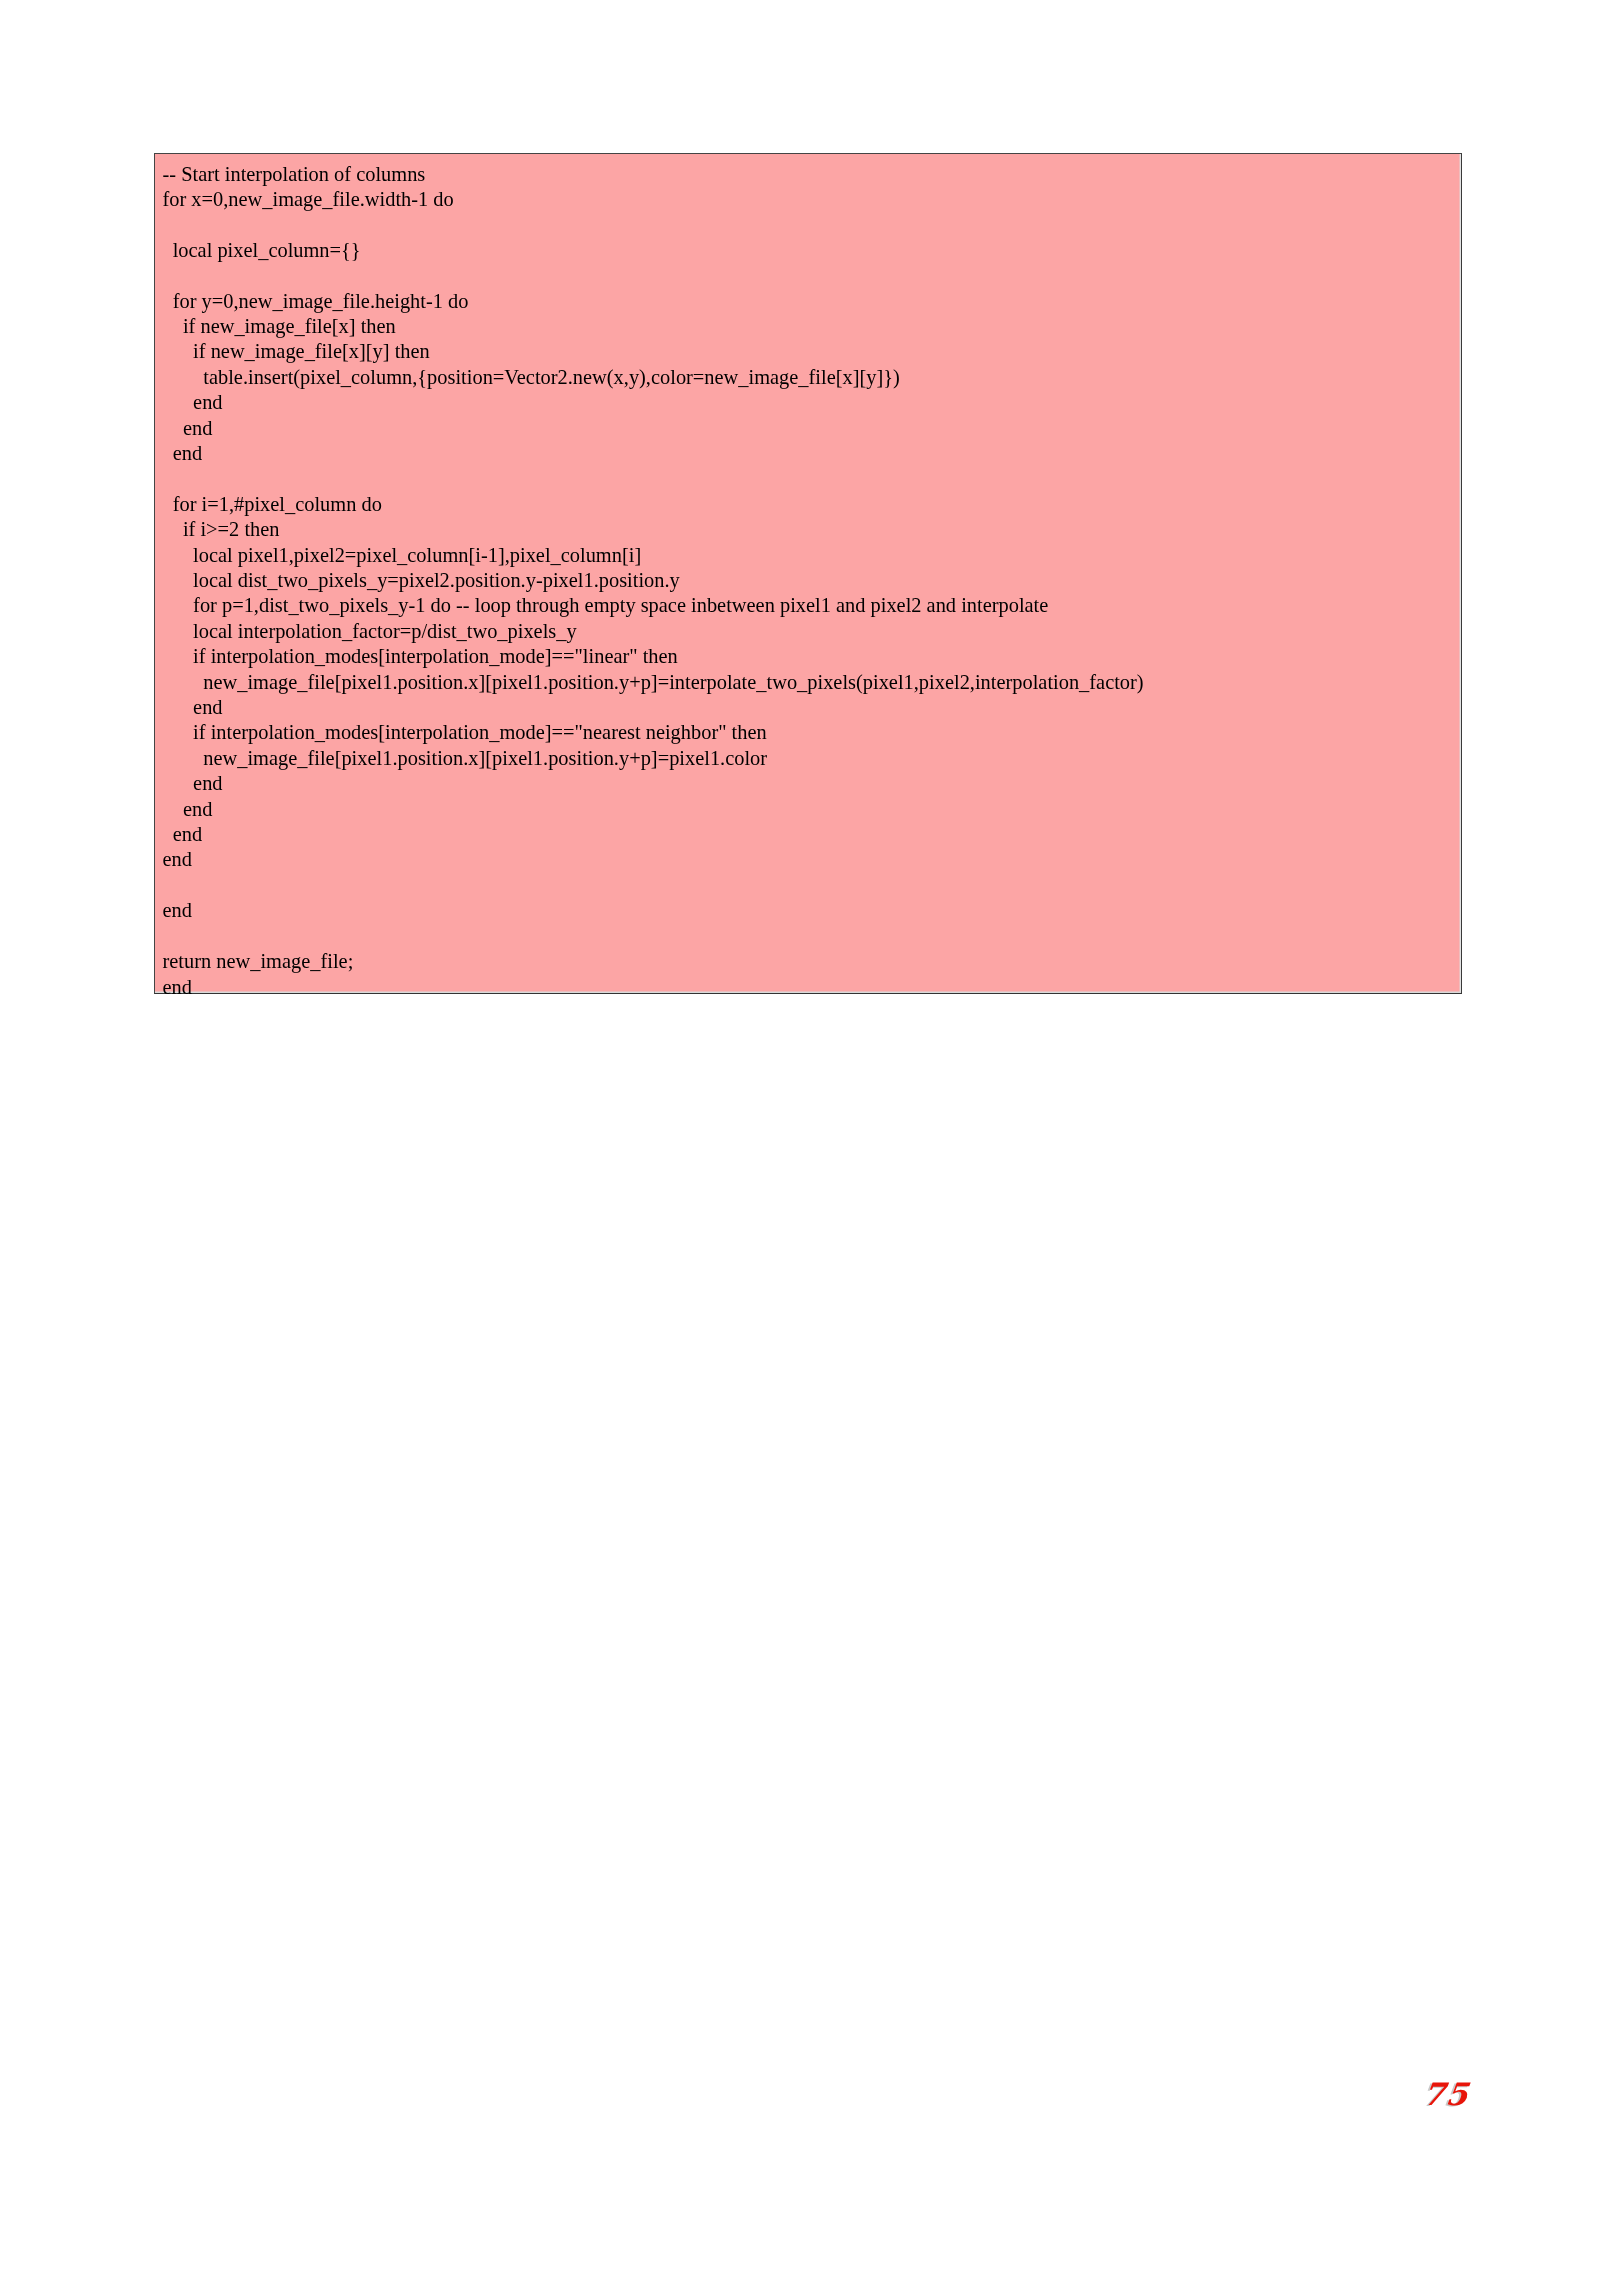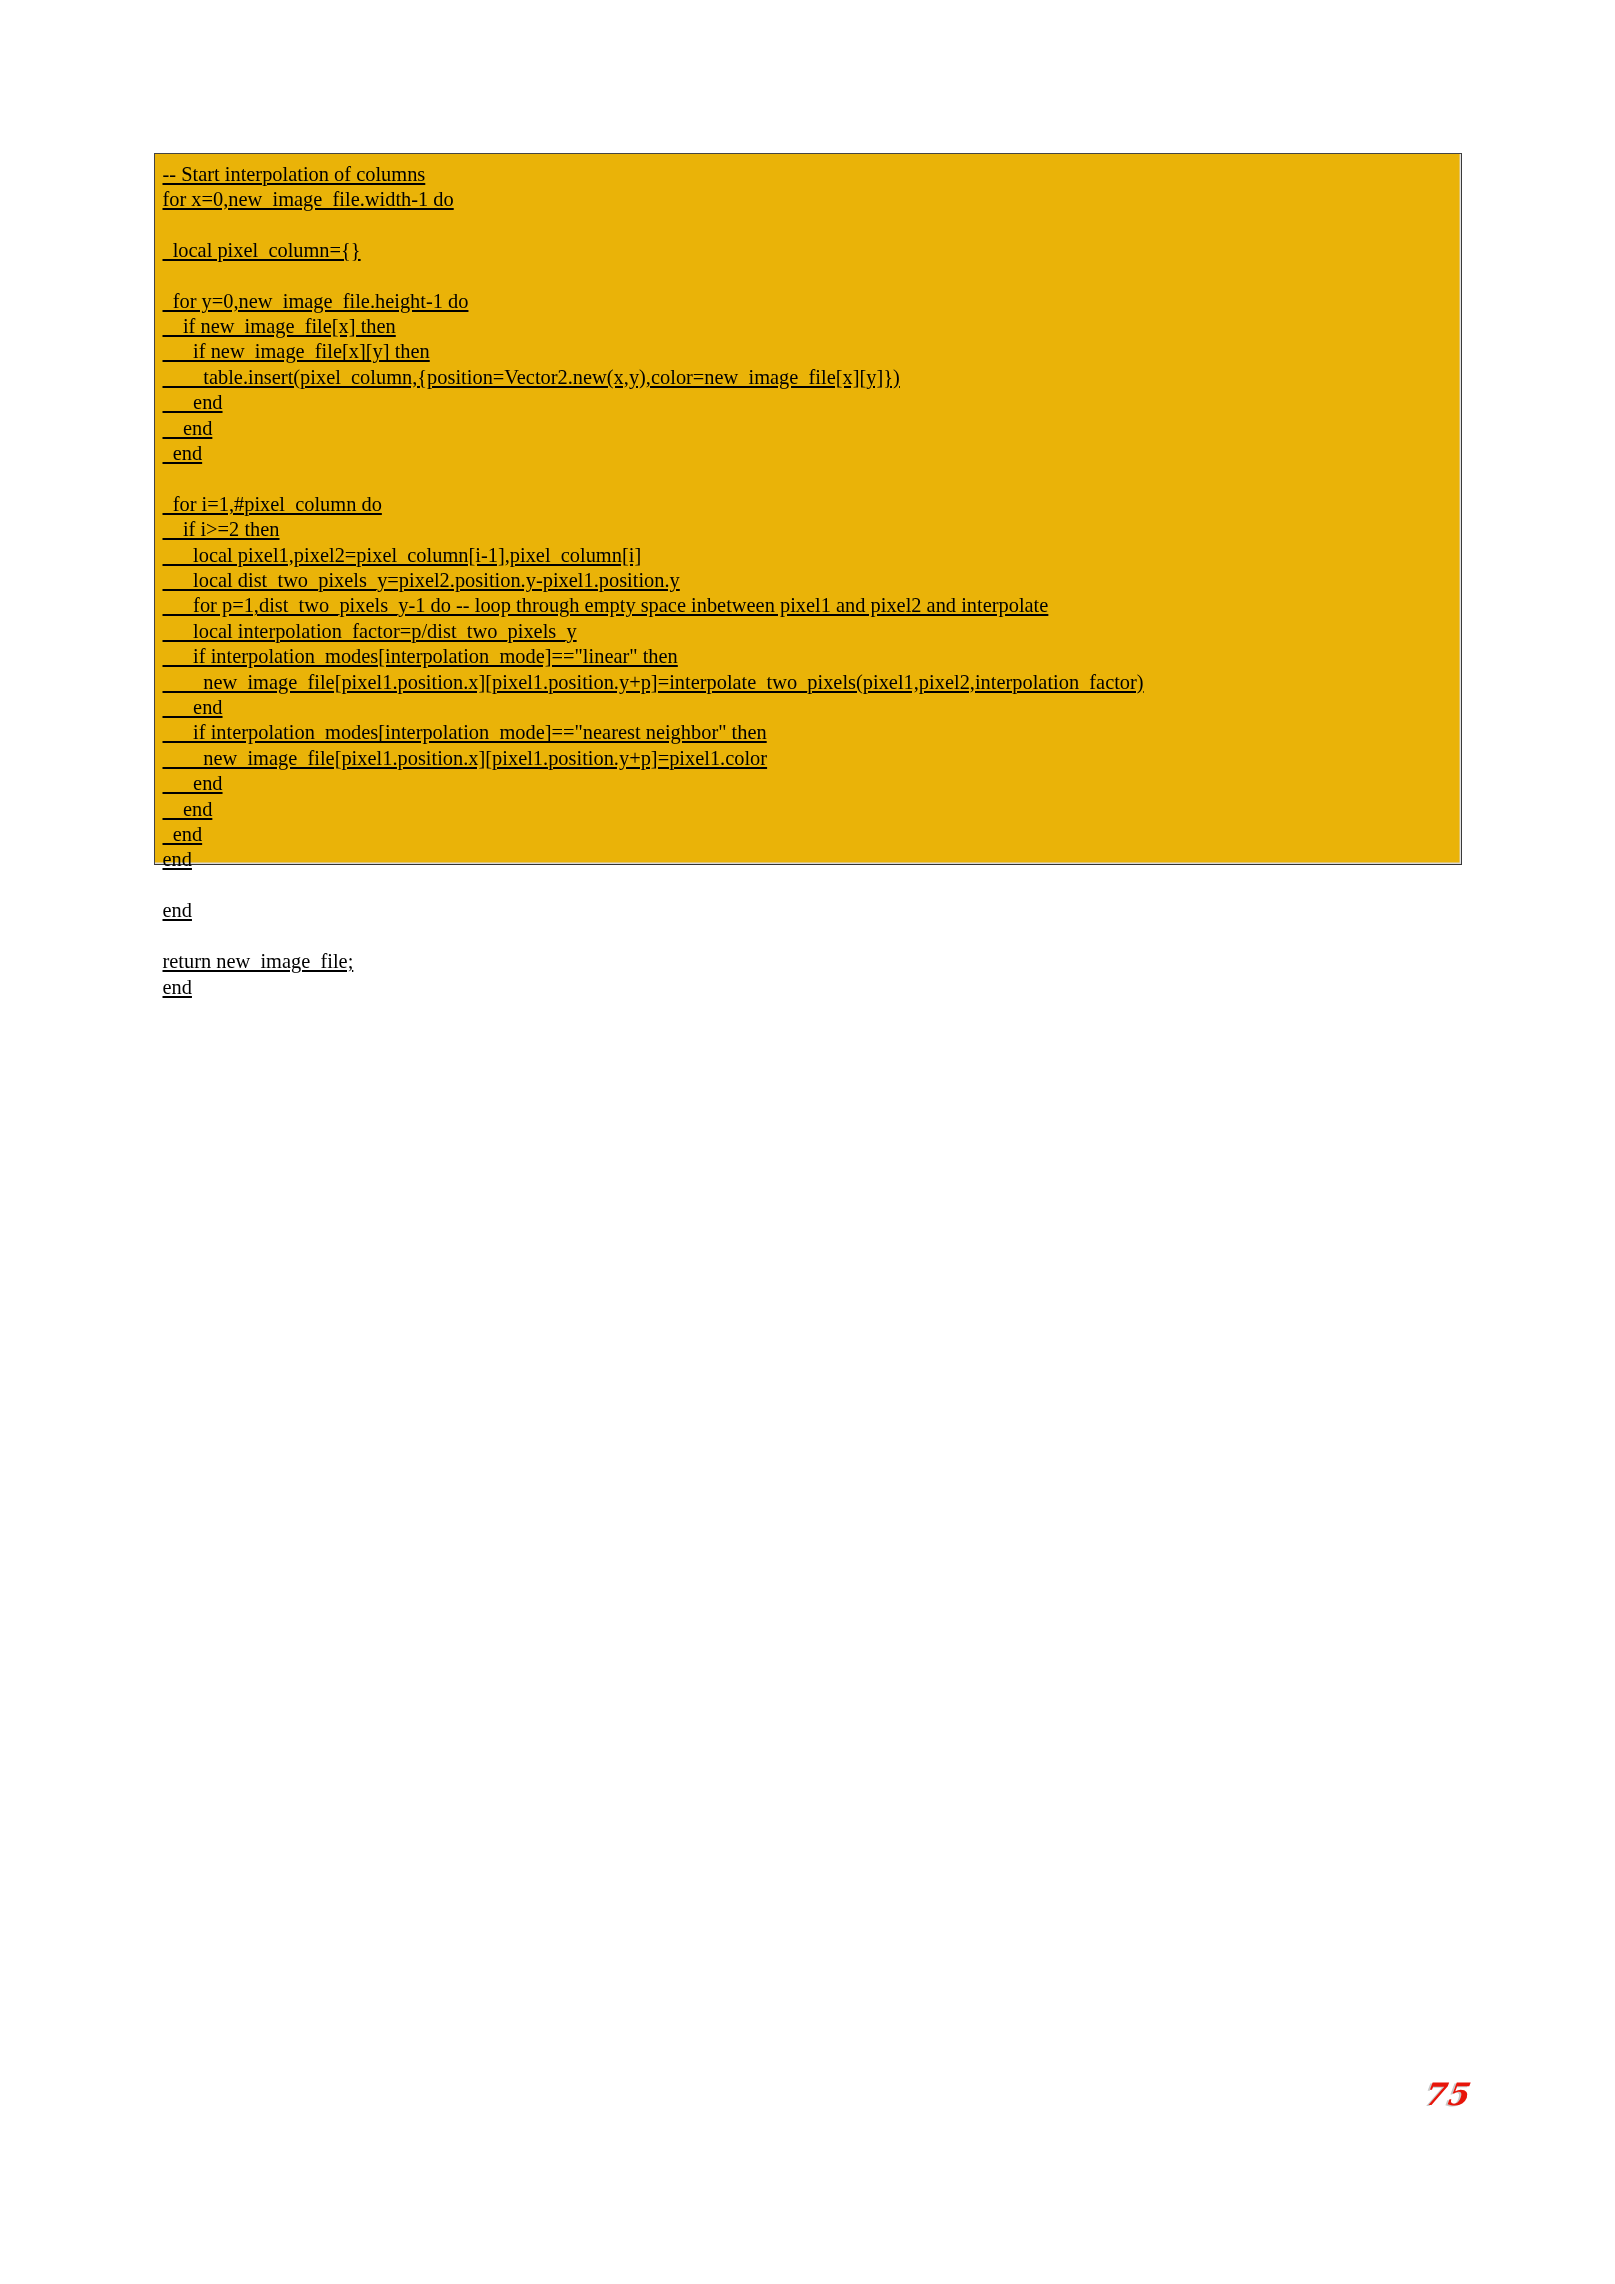--- a/index.html
+++ b/index.html
@@ -13,28 +13,27 @@
     height: 2284px;
     background: #ffffff;
     font-family: "Liberation Serif", serif;
     overflow: hidden;
   }
   .code-box {
     position: absolute;
     left: 154px;
     top: 153px;
     width: 1308px;
-    height: 712px;
+    height: 841px;
     box-sizing: border-box;
     border: 1.4px solid #454545;
     border-bottom-color: #333333;
     border-right-color: #3a3a3a;
-    background: #eab308;
+    background: #fca5a5;
     box-shadow: inset 0 -1.4px 0 #d9d9d9, inset -1.4px 0 0 #e2e2e2;
-    text-decoration: underline;
   }
   .code {
     margin: 0;
     padding: 7.5px 5.4px 0 7.5px;
     font-family: "Liberation Serif", serif;
     font-size: 20.4px;
     line-height: 25.4px;
     white-space: pre;
     color: #000000;
     overflow: hidden;

